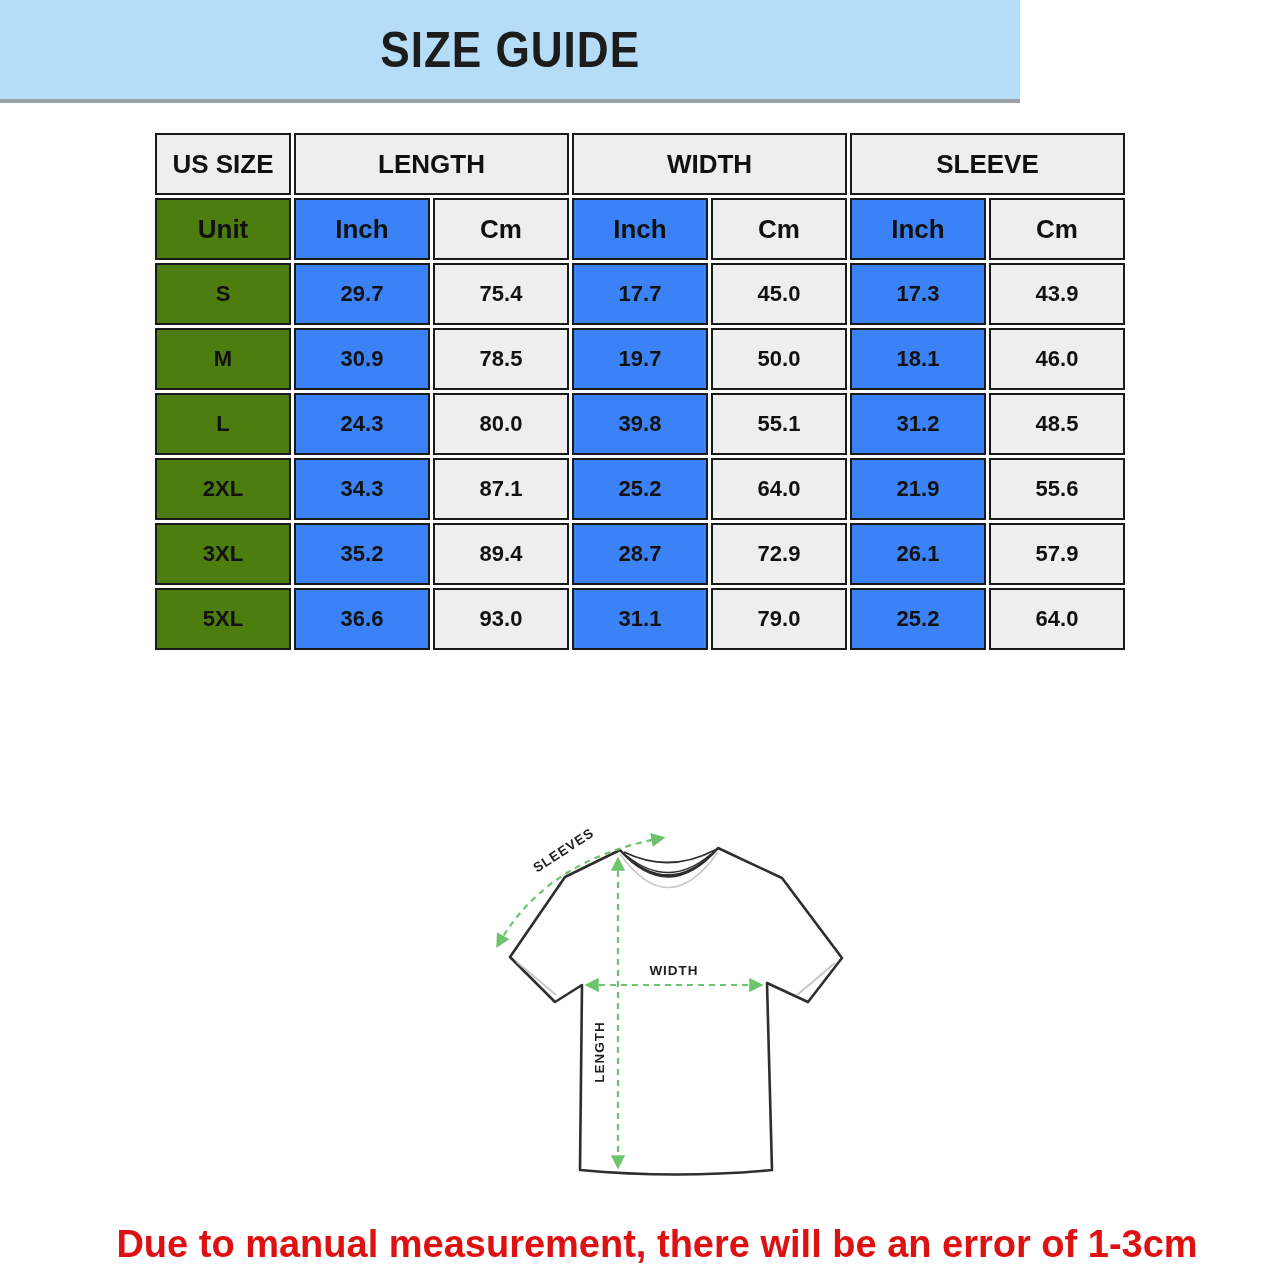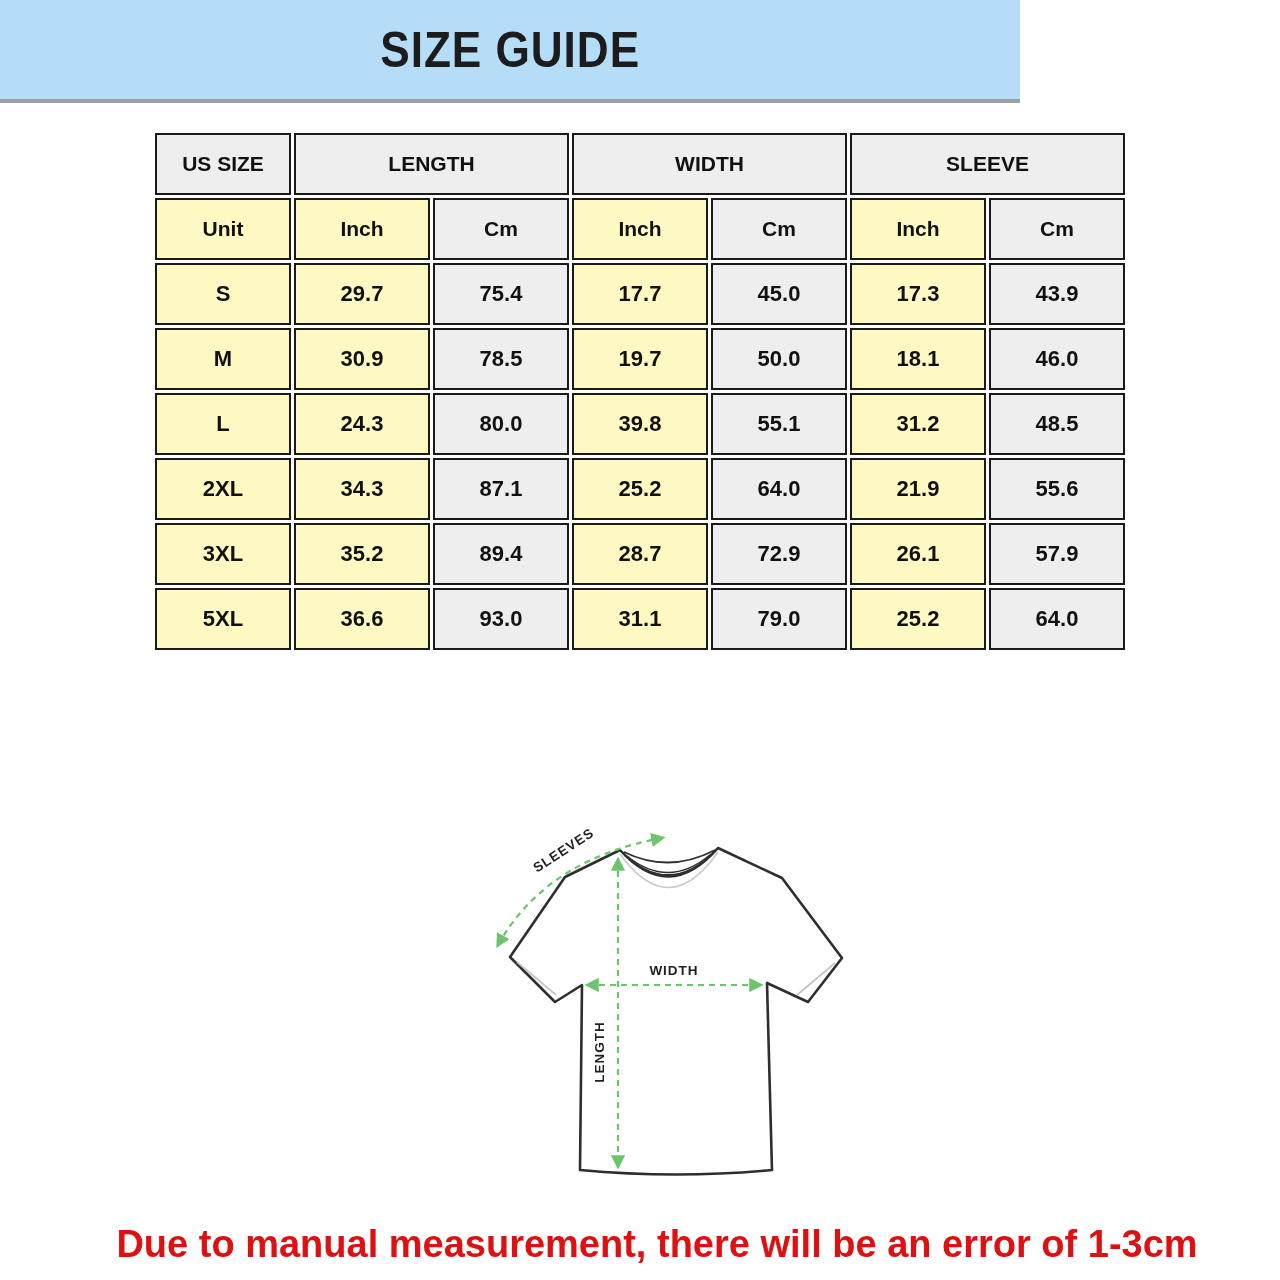--- a/index.html
+++ b/index.html
@@ -19,25 +19,25 @@
   }
   
   .size-table{
     position:absolute;top:130px;left:152px;width:976px;
     border-collapse:separate;border-spacing:3px;table-layout:fixed;
   }
   .size-table td,.size-table th{
     box-sizing:border-box;height:62px;border:2px solid #1a1a1a;
     text-align:center;vertical-align:middle;color:#111;padding:0;
   }
-  .size-table th{font-size:21px;font-weight:700;}
+  .size-table th{font-size:26px;font-weight:700;}
   .size-table td{font-size:22px;font-weight:600;}
   .c-gray{background:#eeeeee;}
-  .c-white{background:#fef9c3;}
-  .c-size{background:#fef9c3;font-weight:700;}
+  .c-white{background:#3b82f6;}
+  .c-size{background:#4d7c0f;font-weight:700;}
   
   .diagram{position:absolute;top:812px;left:470px;width:424px;height:400px;}
   
   .note{
     position:absolute;top:1222px;left:17px;width:1280px;height:44px;
     display:flex;align-items:center;justify-content:center;
     font-size:38px;font-weight:700;color:#dd1111;
   }
 </style>
 </head>

